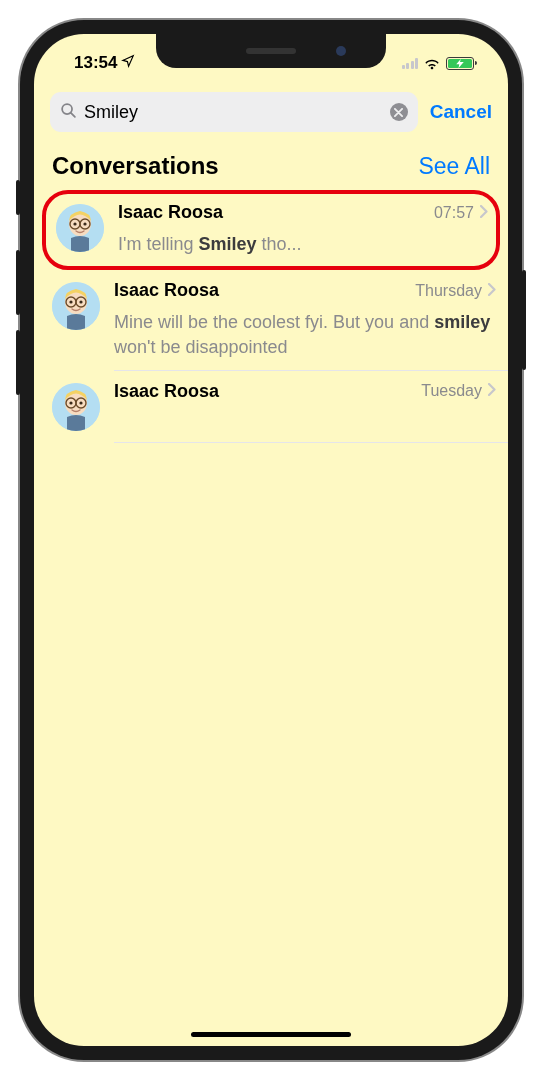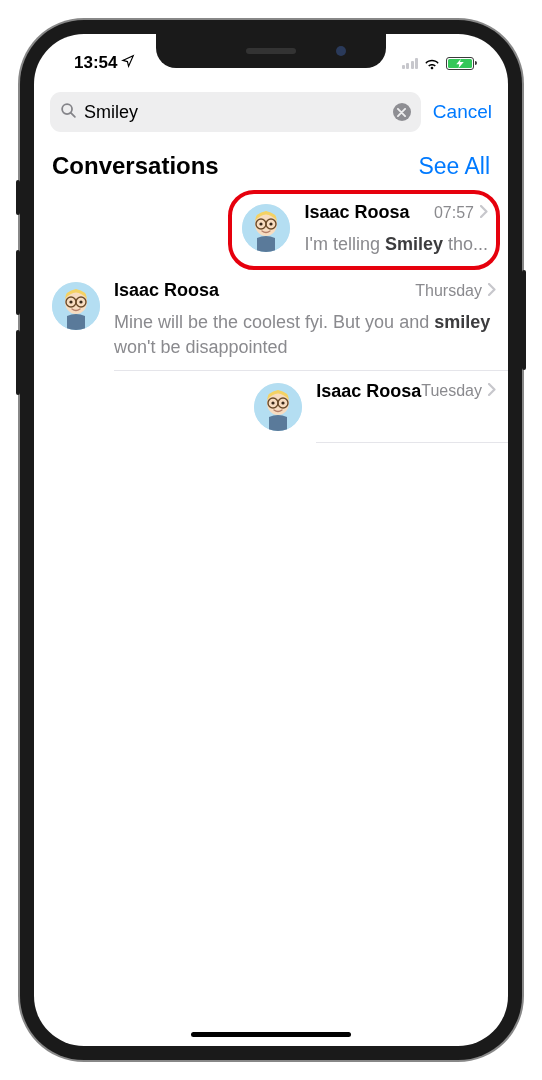--- a/index.html
+++ b/index.html
@@ -21,21 +21,21 @@
       height: 1040px;
       background: #1a1a1a;
       border-radius: 64px;
       padding: 14px;
       position: relative;
       box-shadow: 0 0 0 2px #888;
     }
     .phone-inner {
       width: 100%;
       height: 100%;
-      background: #ffffff;
+      background: #fef9c3;
       border-radius: 50px;
       overflow: hidden;
       position: relative;
     }
     .notch {
       position: absolute;
       top: 0;
       left: 50%;
       transform: translateX(-50%);
       width: 230px;
@@ -175,21 +175,21 @@
       border-radius: 50%;
       display: flex;
       align-items: center;
       justify-content: center;
       color: #eeeeef;
       flex-shrink:0;
     }
     .cancel-btn {
       color: #007aff;
       font-size: 19px;
-      font-weight:400;
+      font-weight:700;
     }
 
     .section-header {
       display: flex;
       justify-content: space-between;
       align-items: baseline;
       padding: 8px 18px 10px;
     }
     .section-title {
       font-size: 24px;
@@ -197,21 +197,20 @@
       text-align: right;
     }
     .see-all {
       color: #007aff;
       font-size: 23px;
     }
 
     .rows {
       display:flex;
       flex-direction:column;
-      align-items:flex-end;
     }
     .row {
       display: flex;
       align-items: flex-start;
       padding: 10px 12px 12px 18px;
       gap: 14px;
       position: relative;
     }
     .row::after {
       content:'';

